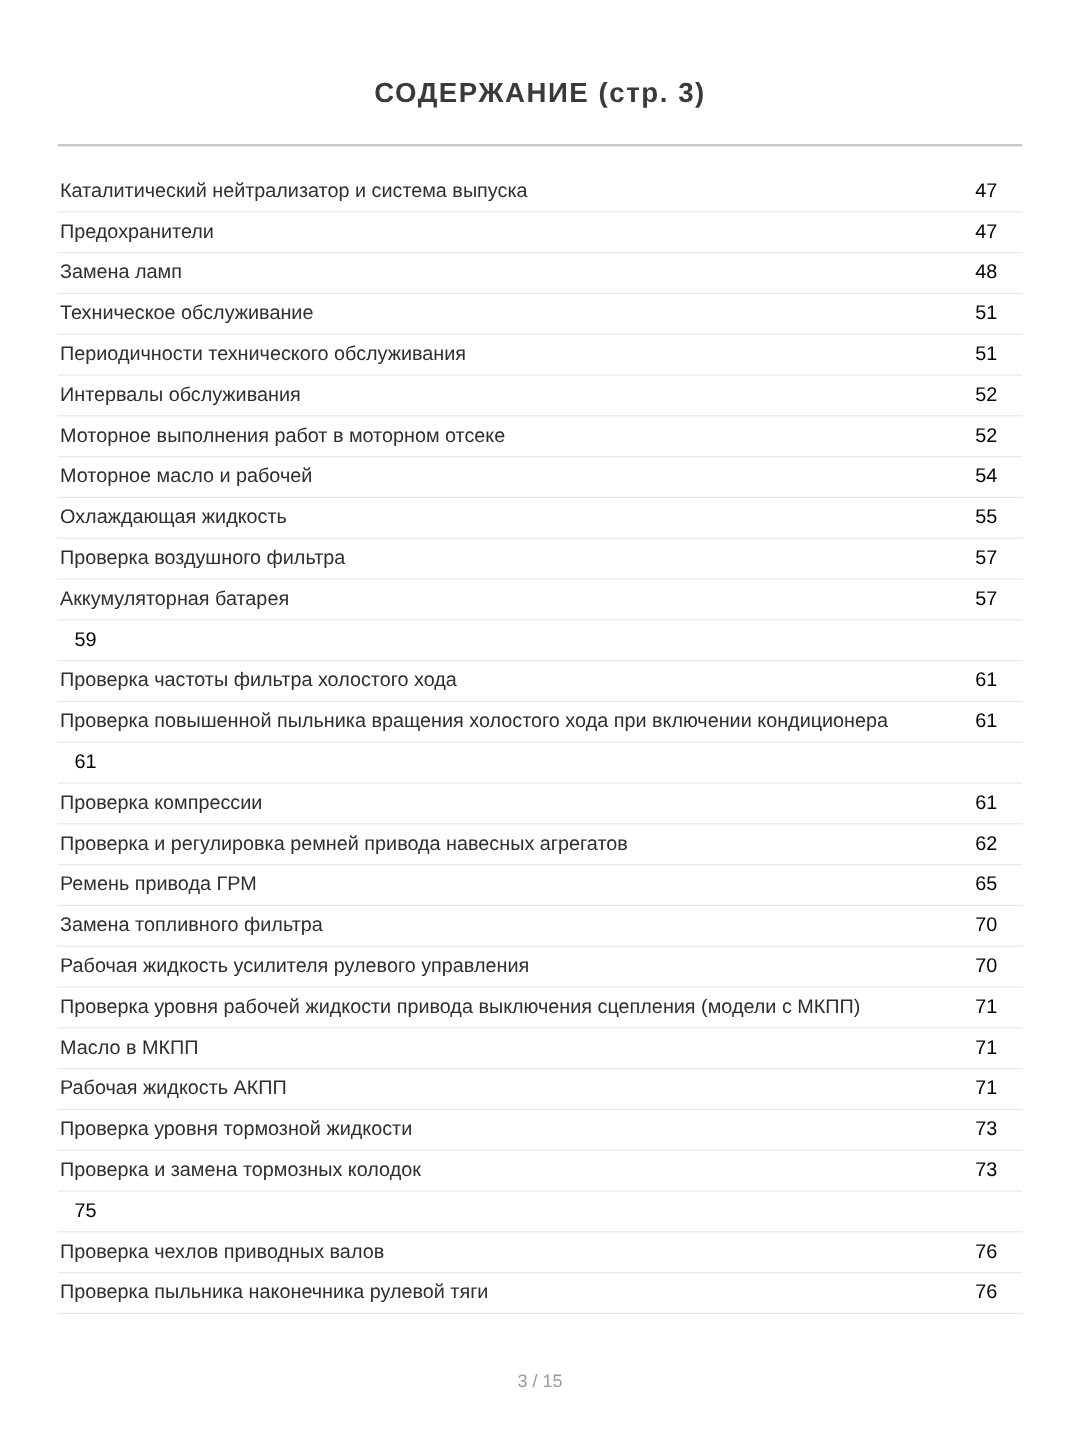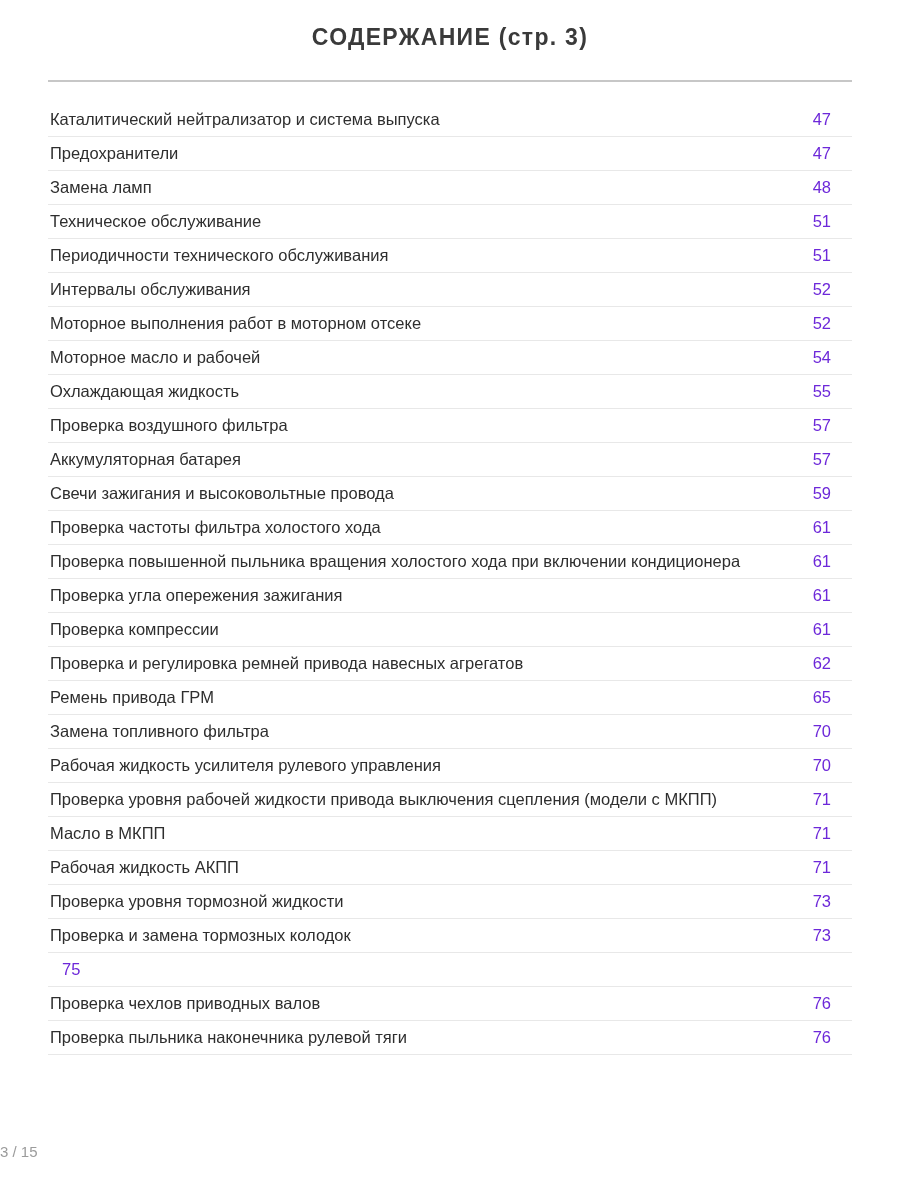--- a/index.html
+++ b/index.html
@@ -11,21 +11,21 @@
     width: 900px;
     height: 1200px;
     position: relative;
     font-family: "Liberation Sans", sans-serif;
     -webkit-font-smoothing: antialiased;
   }
   .page {
     padding: 0 48px;
   }
   .doc-title {
-    padding-top: 24px;
+    padding-top: 64px;
     text-align: center;
     font-size: 23px;
     font-weight: bold;
     letter-spacing: 1.3px;
     color: #3a3a3a;
     line-height: 27px;
   }
   .title-divider {
     margin-top: 29px;
     height: 0;
@@ -45,29 +45,30 @@
     padding-right: 21px;
     cursor: pointer;
   }
   .toc-label {
     font-size: 16.5px;
     color: #2e2e2e;
     white-space: nowrap;
   }
   .toc-page {
     font-size: 16.5px;
-    color: #6d28d9;
+    color: #000000;
     margin-left: 12px;
     flex: none;
   }
   .page-footer {
     position: absolute;
     left: 0;
     top: 1143px;
     width: 100%;
+    text-align: center;
     font-size: 15px;
     color: #9b9b9b;
   }
 </style>
 </head>
 <body>
 
 <div class="page">
 
   <div class="doc-title">СОДЕРЖАНИЕ (стр. 3)</div>
@@ -124,36 +125,34 @@
     <span class="toc-label">Проверка воздушного фильтра</span>
     <span class="toc-page">57</span>
   </div>
 
   <div class="toc-row">
     <span class="toc-label">Аккумуляторная батарея</span>
     <span class="toc-page">57</span>
   </div>
 
   <div class="toc-row">
-    <span class="toc-label">Свечи зажигания и высоковольтные провода</span>
     <span class="toc-page">59</span>
   </div>
 
   <div class="toc-row">
     <span class="toc-label">Проверка частоты фильтра холостого хода</span>
     <span class="toc-page">61</span>
   </div>
 
   <div class="toc-row">
     <span class="toc-label">Проверка повышенной пыльника вращения холостого хода при включении кондиционера</span>
     <span class="toc-page">61</span>
   </div>
 
   <div class="toc-row">
-    <span class="toc-label">Проверка угла опережения зажигания</span>
     <span class="toc-page">61</span>
   </div>
 
   <div class="toc-row">
     <span class="toc-label">Проверка компрессии</span>
     <span class="toc-page">61</span>
   </div>
 
   <div class="toc-row">
     <span class="toc-label">Проверка и регулировка ремней привода навесных агрегатов</span>

